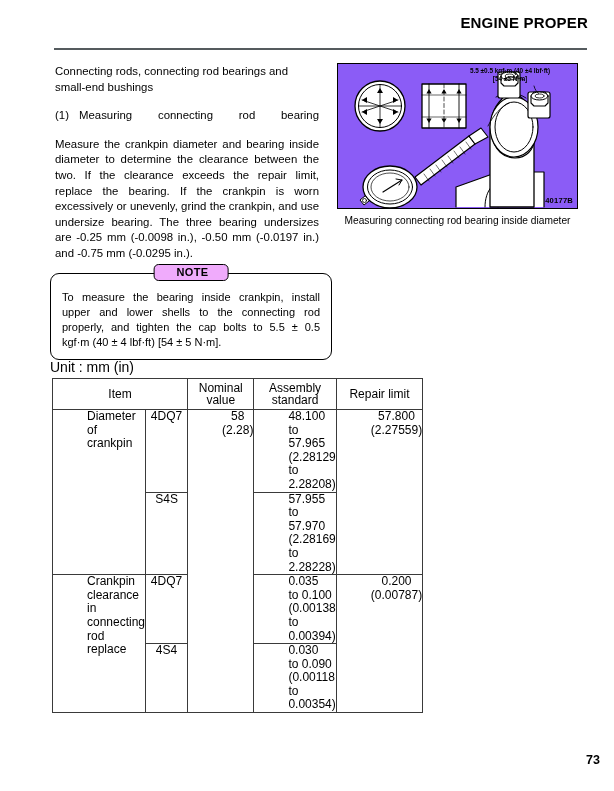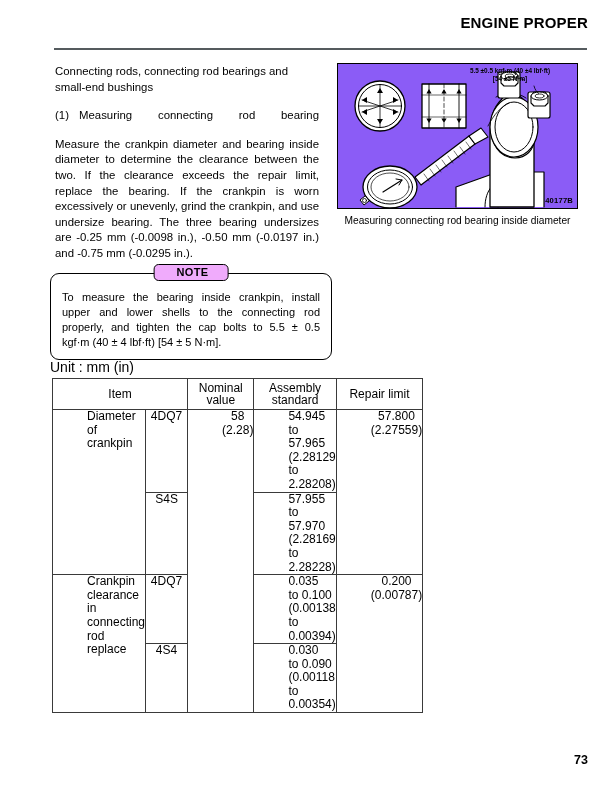--- a/index.html
+++ b/index.html
@@ -403,21 +403,21 @@
         </td>
         <td class="cell-center-mid">4DQ7</td>
         <td class="nominal-cell" rowspan="4">
           <span class="stack">
             <span>58</span>
             <span>(2.28)</span>
           </span>
         </td>
         <td class="cell-pad">
           <span class="stack">
-            <span>54.945</span>
+            <span>48.100</span>
             <span>to 57.965</span>
             <span>(2.28129</span>
             <span>to 2.28208)</span>
           </span>
         </td>
         <td class="cell-center-mid" rowspan="2">
           <span class="stack">
             <span>57.800</span>
             <span>(2.27559)</span>
           </span>
@@ -470,15 +470,15 @@
             <span>to 0.090</span>
             <span>(0.00118</span>
             <span>to 0.00354)</span>
           </span>
         </td>
       </tr>
 
     </tbody>
   </table>
 
-  <div style="position:absolute; right:26px; top:753px; font-size:12.5px; font-weight:bold;">73</div>
+  <div style="position:absolute; right:14px; top:753px; font-size:12.5px; font-weight:bold;">73</div>
 
 </div>
 
 </body></html>

